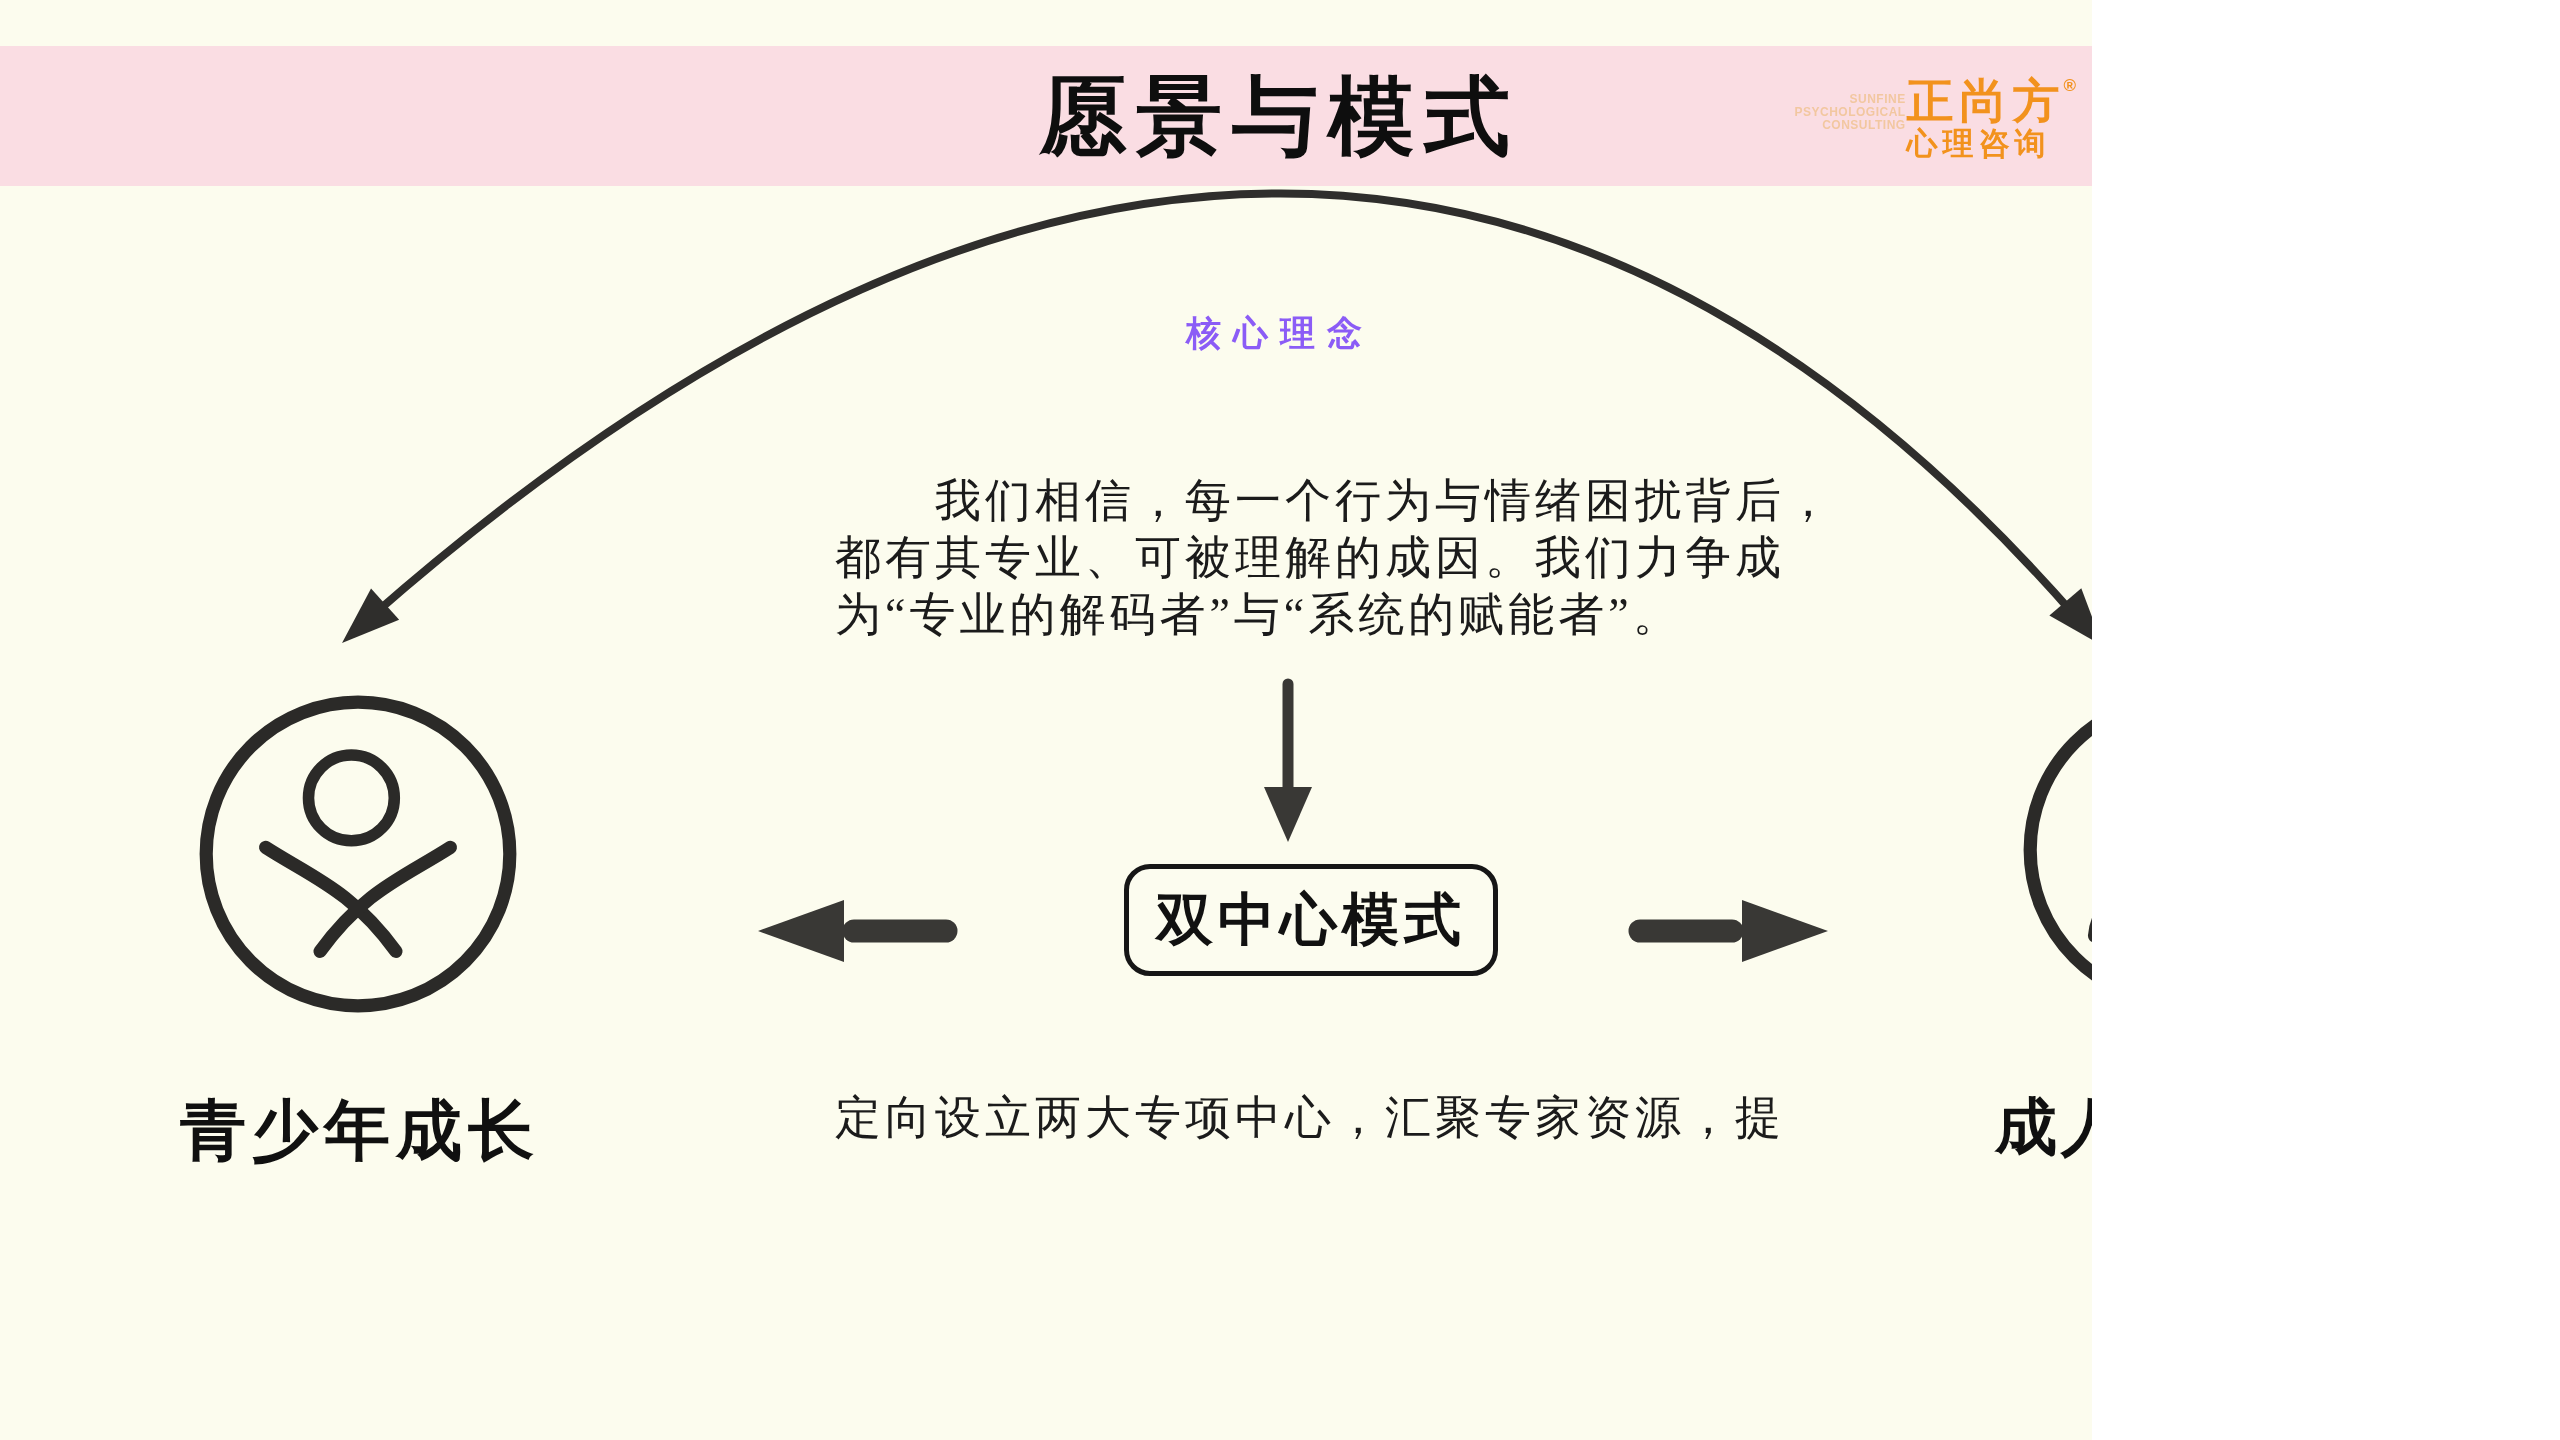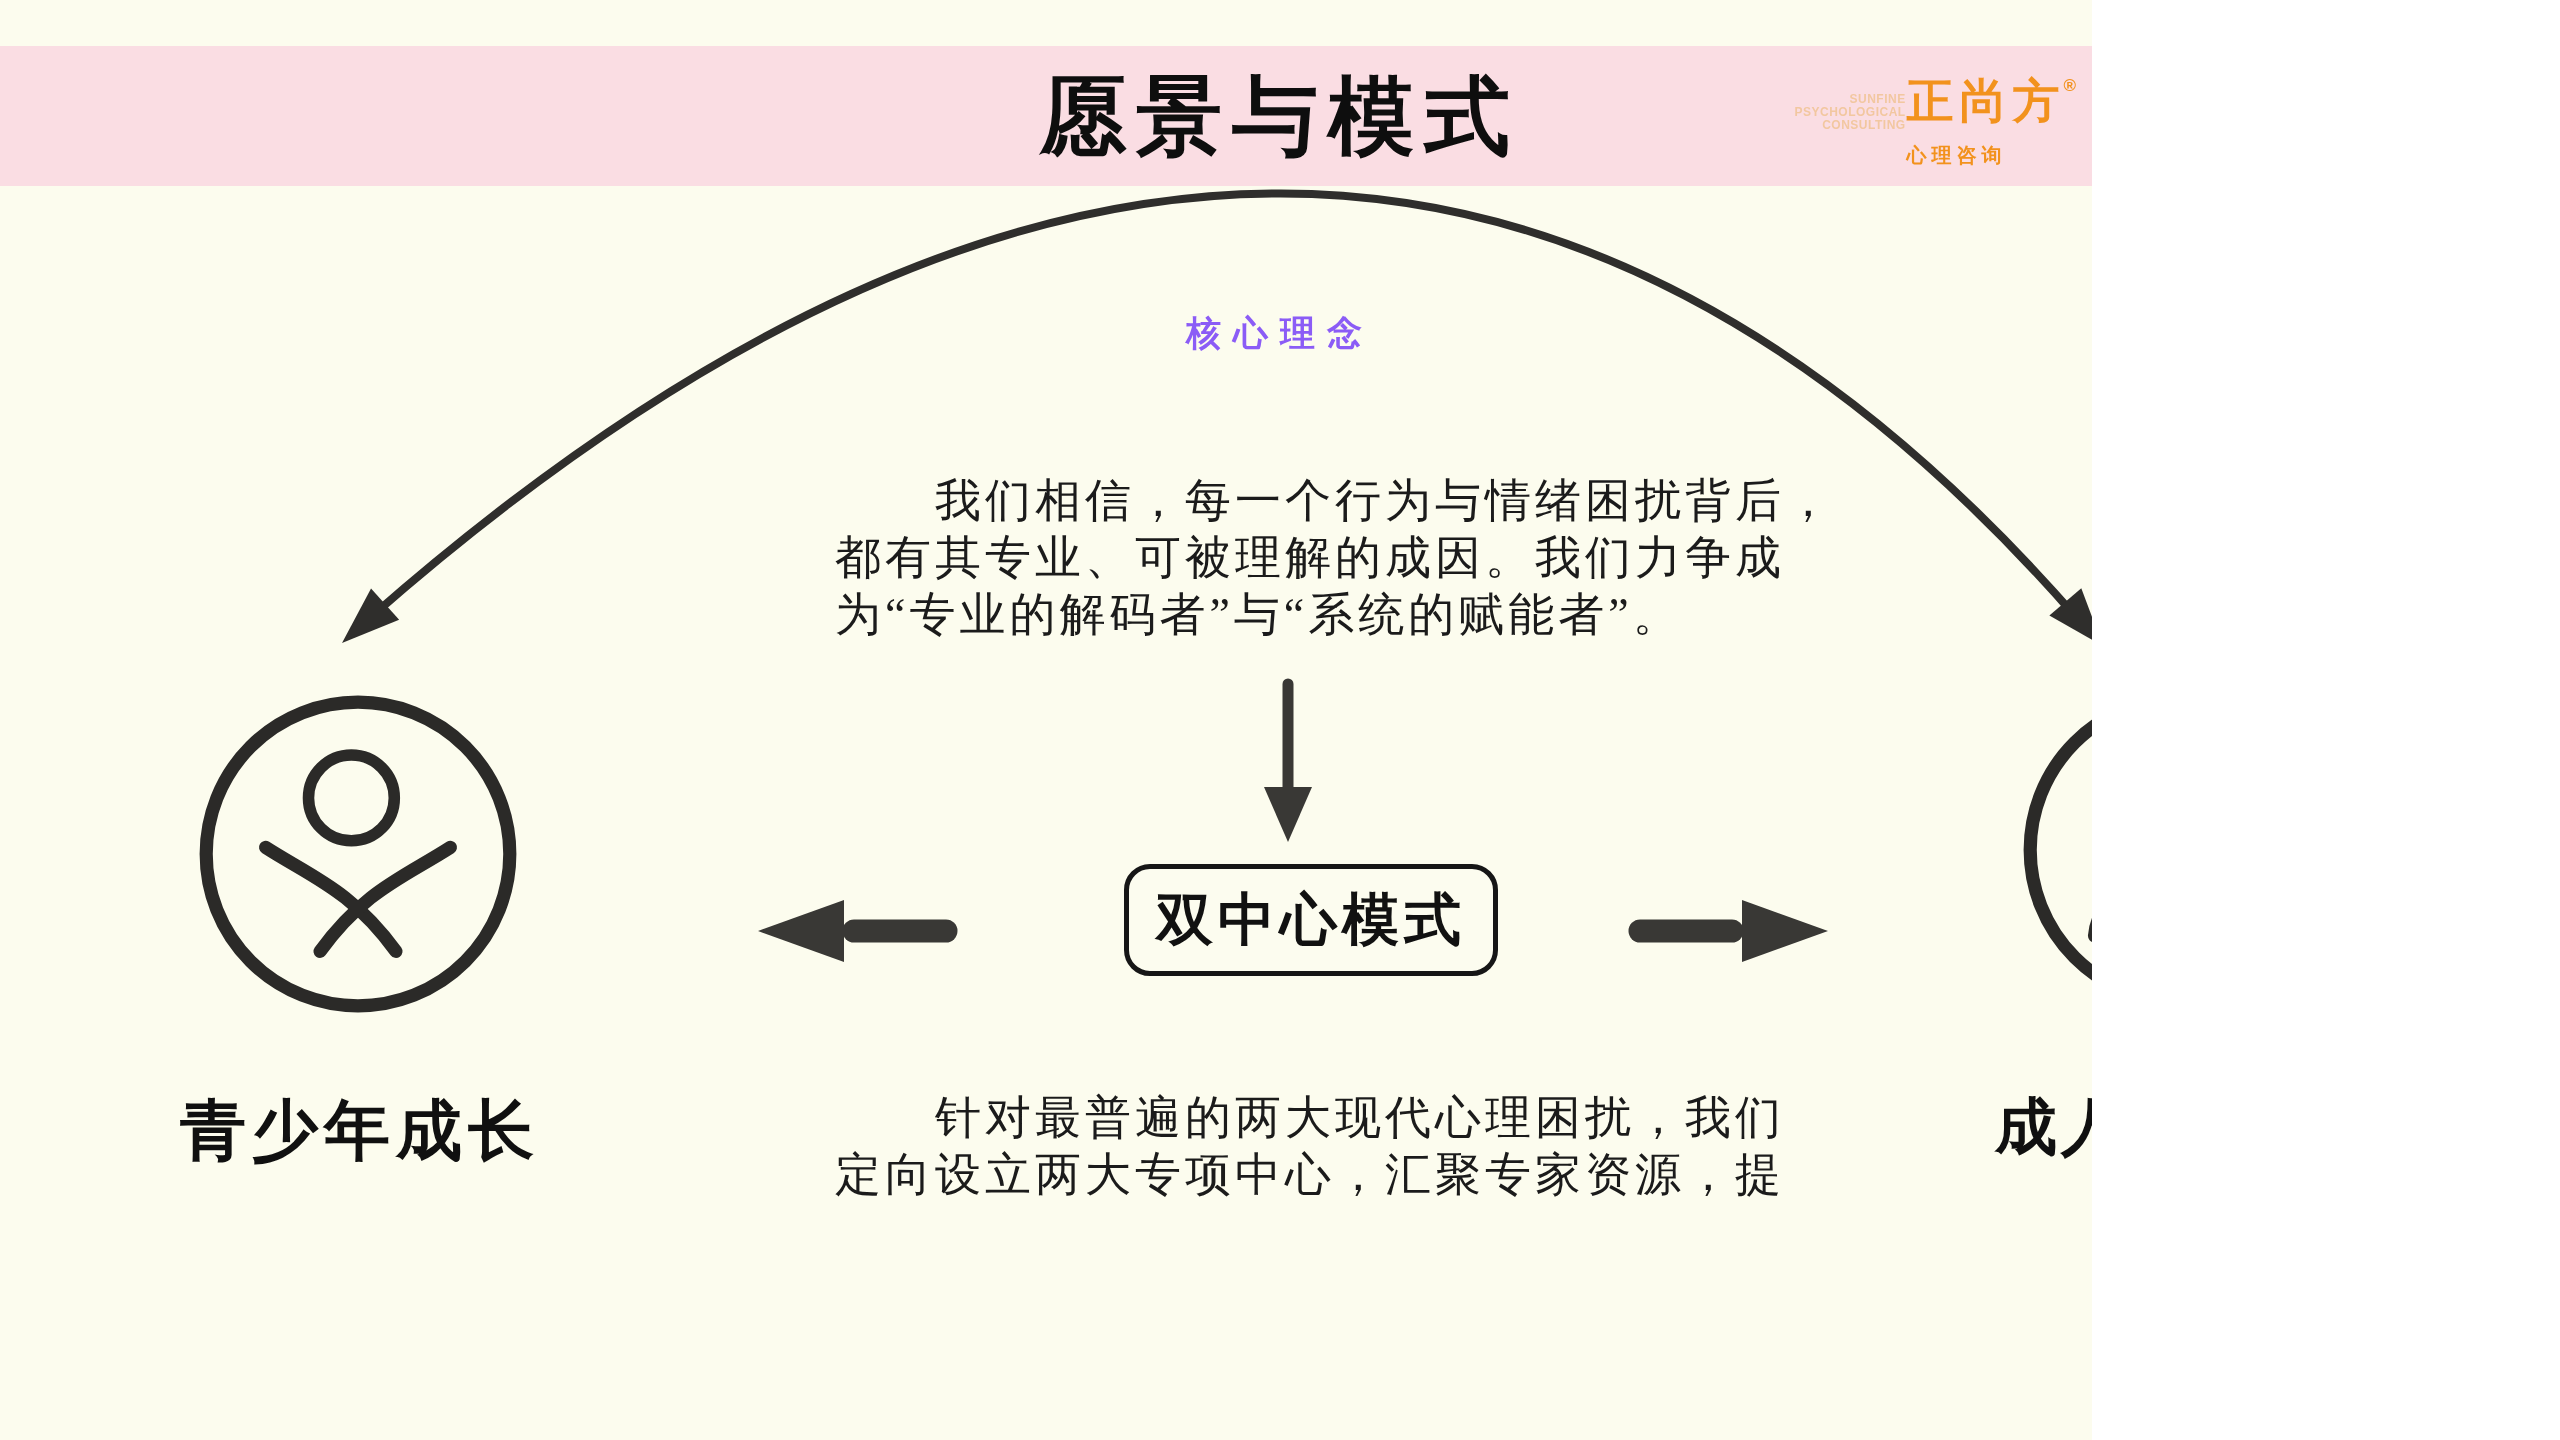--- a/index.html
+++ b/index.html
@@ -16,21 +16,21 @@
   }
 
   
   .logo{position:absolute;top:36px;right:16px;display:flex;gap:10px;align-items:flex-start;}
   .logo-left{width:102px;display:flex;flex-direction:row;align-items:flex-end;}
   .logo-en{margin-top:1px;text-align:right;font-size:12px;line-height:13px;color:#F2C7A0;letter-spacing:0.5px;font-weight:bold;}
   .logo-right{display:flex;flex-direction:column;padding-top:40px;}
   .brand-row{display:flex;align-items:flex-start;}
   .brand-name{font-size:47px;line-height:50px;font-weight:bold;color:#F2921D;letter-spacing:6px;}
   .registered-mark{font-size:17px;color:#F2921D;font-weight:bold;margin-left:-2px;}
-  .brand-subtitle{font-size:20px;line-height:36px;font-weight:bold;color:#F2921D;letter-spacing:5px;margin-top:11px;}
+  .brand-subtitle{font-size:31px;line-height:36px;font-weight:bold;color:#F2921D;letter-spacing:5px;}
 
   
   .core-heading{
     position:absolute;left:0;top:310px;width:2560px;text-align:center;
     font-family:"Liberation Serif",serif;font-weight:bold;
     font-size:35px;color:#8b5cf6;letter-spacing:12px;
   }
   .paragraph{
     position:absolute;left:795px;width:1000px;
     font-family:"Liberation Serif",serif;color:#1b1b1b;
@@ -134,17 +134,16 @@
   <svg class="icon-svg" style="left:2017px;top:683px;" width="330" height="334" viewBox="0 0 200 200">
     <circle cx="100" cy="100" r="92" fill="none" stroke="#2B2A28" stroke-width="8"></circle>
     <circle cx="99" cy="70" r="28" fill="none" stroke="#2B2A28" stroke-width="7"></circle>
     <path d="M 47,152 C 50,107 148,107 151,152" fill="none" stroke="#2B2A28" stroke-width="8" stroke-linecap="round"></path>
   </svg>
 
   <div class="side-label left-label">青少年成长</div>
   <div class="side-label right-label">成人压力管理</div>
 
   <div class="paragraph bottom-paragraph">
-    <div class="line indented">针对最普遍的两大现代心理困扰，我们</div>
     <div class="line">定向设立两大专项中心，汇聚专家资源，提</div>
   </div>
 
 </div>
 
 </body></html>

